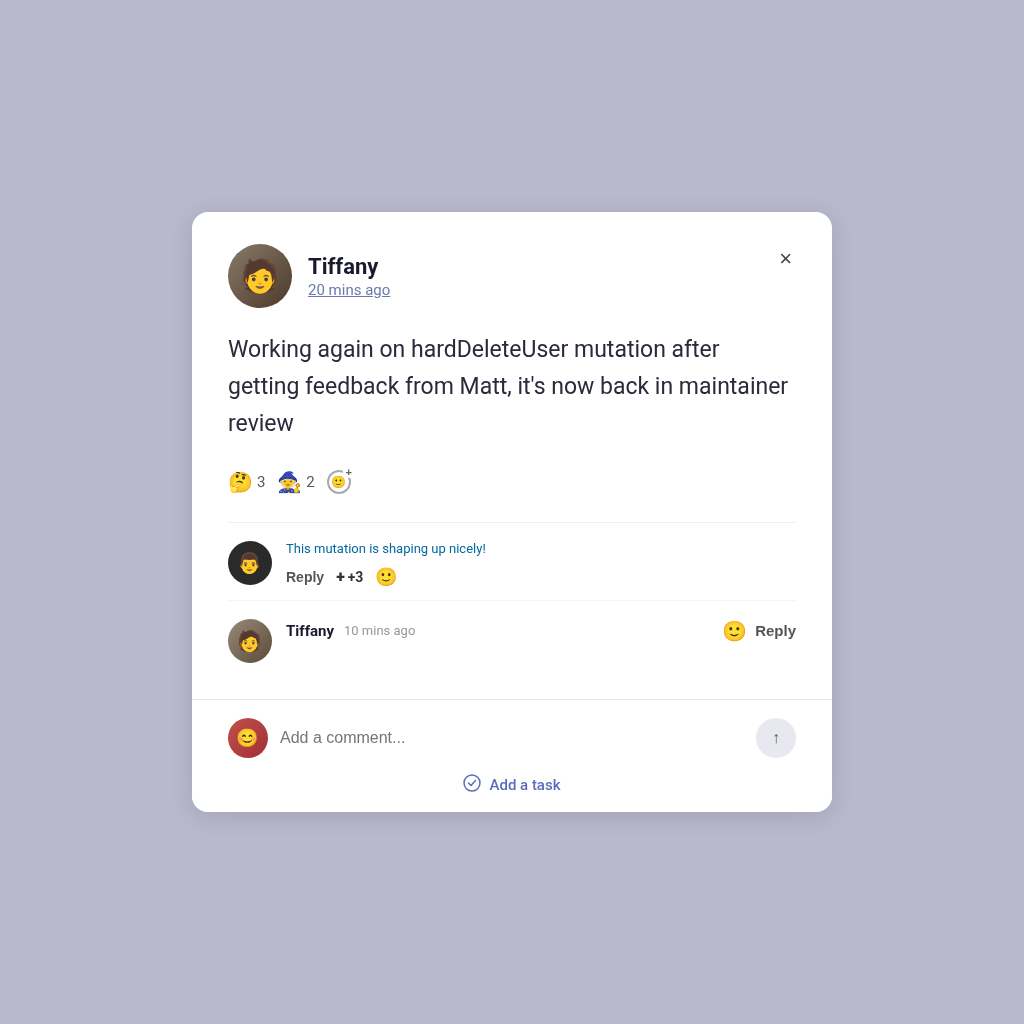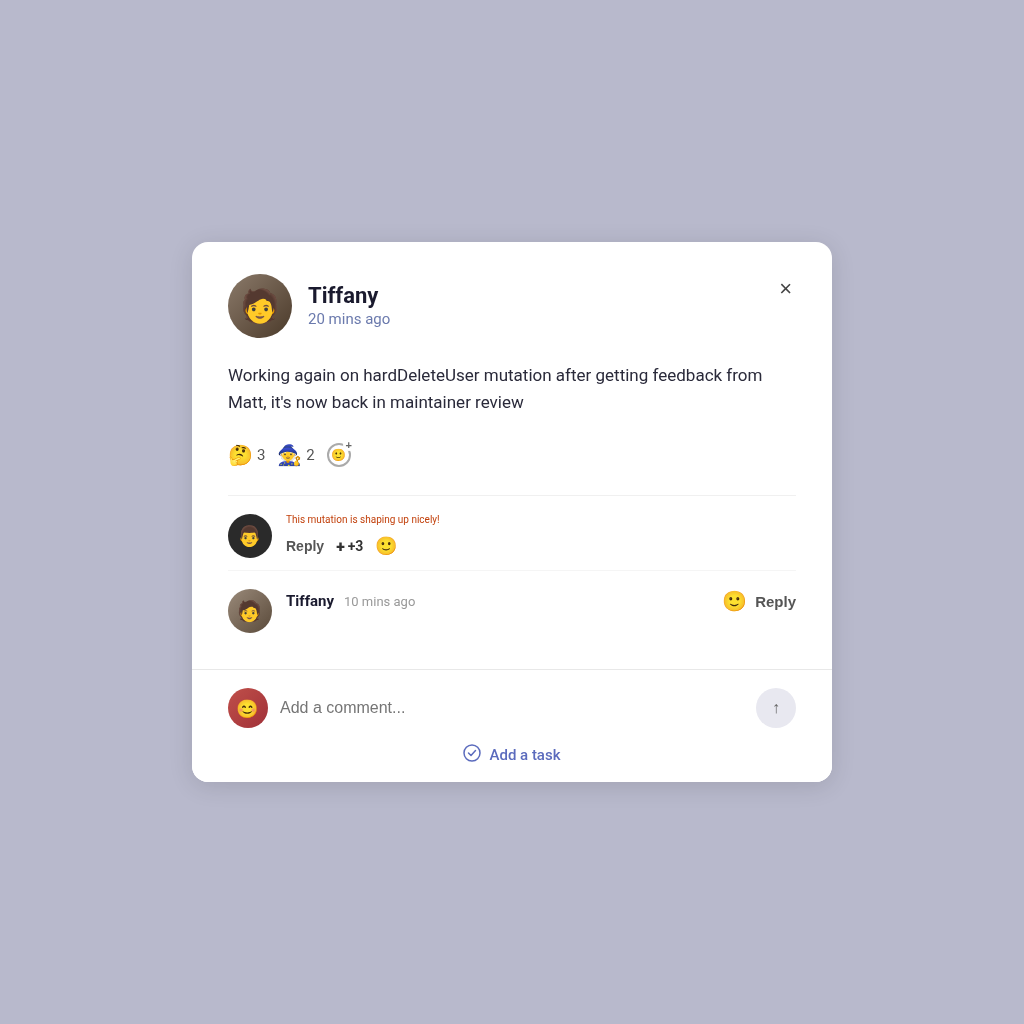--- a/index.html
+++ b/index.html
@@ -98,38 +98,39 @@
     .post-user-name {
       font-size: 22px;
       font-weight: 700;
       color: #1a1a2e;
     }
 
     .post-time {
       font-size: 15px;
       color: #6b7aad;
       margin-top: 2px;
+      text-decoration: underline;
     }
 
     .close-btn {
       position: absolute;
       right: 0;
       top: 0;
       background: none;
       border: none;
       cursor: pointer;
       font-size: 22px;
       color: #444;
       line-height: 1;
       padding: 4px;
     }
 
     
     .post-content {
-      font-size: 17px;
+      font-size: 23px;
       color: #2a2a3a;
       line-height: 1.6;
       margin-bottom: 27px;
     }
 
     
     .reactions {
       display: flex;
       align-items: center;
       gap: 12px;
@@ -196,22 +197,22 @@
       font-weight: 700;
       color: #1a1a2e;
     }
 
     .comment-time {
       font-size: 13px;
       color: #999;
     }
 
     .comment-text {
-      font-size: 10px;
-      color: #c2410c;
+      font-size: 13px;
+      color: #0369a1;
       margin-bottom: 10px;
     }
 
     .comment-actions {
       display: flex;
       align-items: center;
       gap: 12px;
     }
 
     .reply-btn {

